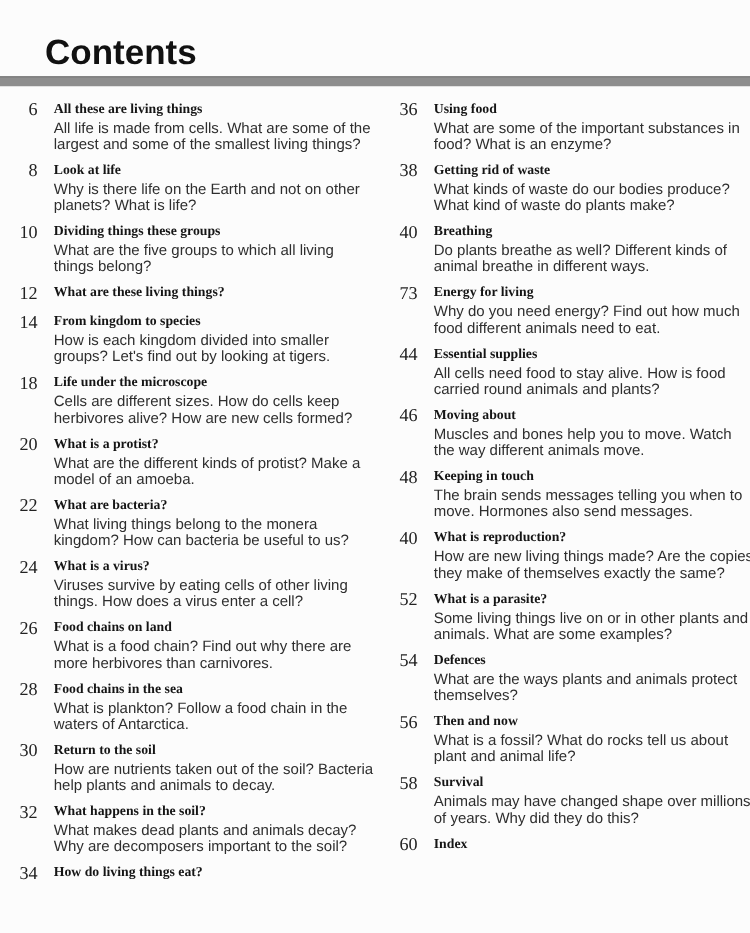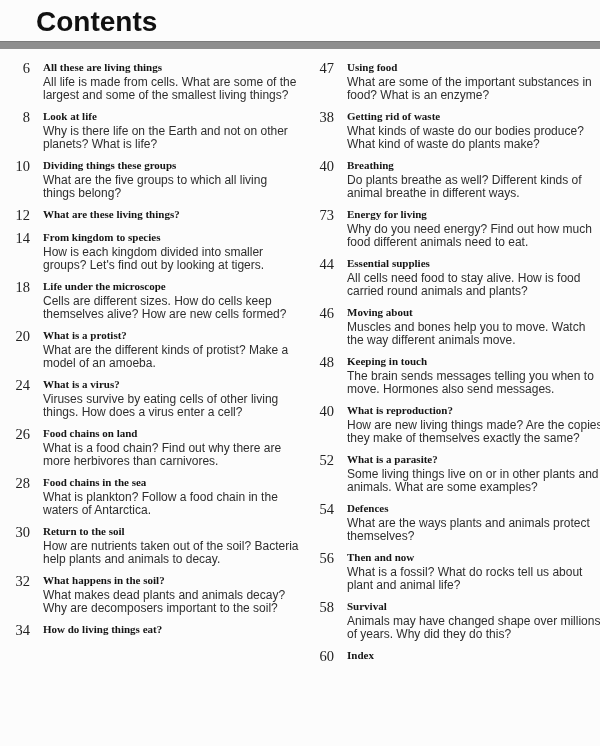--- a/index.html
+++ b/index.html
@@ -7,20 +7,21 @@
   body {
     background: #fcfcfc;
     font-family: "Liberation Sans", sans-serif;
     color: #1c1c1c;
     overflow: hidden;
   }
   .page {
     width: 600px;
     height: 552px;
     position: relative;
+    margin-top: 20px;
   }
   .header {
     padding: 7px 0 0 36px;
   }
   .page-title {
     font-family: "Liberation Sans", sans-serif;
     font-weight: bold;
     font-size: 28px;
     letter-spacing: 0px;
     color: #111;
@@ -124,32 +125,39 @@
             <div class="t">From kingdom to species</div>
             <div class="d">How is each kingdom divided into smaller groups? Let's find out by looking at tigers.</div>
           </div>
         </div>
 
 
         <div class="entry">
           <span class="num">18</span>
           <div class="txt">
             <div class="t">Life under the microscope</div>
-            <div class="d">Cells are different sizes. How do cells keep themselves alive? How are new cells formed?</div>
+            <div class="d">Cells are different sizes. How do cells keep herbivores alive? How are new cells formed?</div>
           </div>
         </div>
 
         <div class="entry">
           <span class="num">20</span>
           <div class="txt">
             <div class="t">What is a protist?</div>
             <div class="d">What are the different kinds of protist? Make a model of an amoeba.</div>
           </div>
         </div>
 
+        <div class="entry">
+          <span class="num">22</span>
+          <div class="txt">
+            <div class="t">What are bacteria?</div>
+            <div class="d">What living things belong to the monera kingdom? How can bacteria be useful to us?</div>
+          </div>
+        </div>
 
         <div class="entry">
           <span class="num">24</span>
           <div class="txt">
             <div class="t">What is a virus?</div>
             <div class="d">Viruses survive by eating cells of other living things. How does a virus enter a cell?</div>
           </div>
         </div>
 
         <div class="entry">
@@ -189,21 +197,21 @@
           <div class="txt">
             <div class="t">How do living things eat?</div>
 
           </div>
         </div>
       </div>
 
     <div class="col">
 
         <div class="entry">
-          <span class="num">47</span>
+          <span class="num">36</span>
           <div class="txt">
             <div class="t">Using food</div>
             <div class="d">What are some of the important substances in food? What is an enzyme?</div>
           </div>
         </div>
 
         <div class="entry">
           <span class="num">38</span>
           <div class="txt">
             <div class="t">Getting rid of waste</div>

